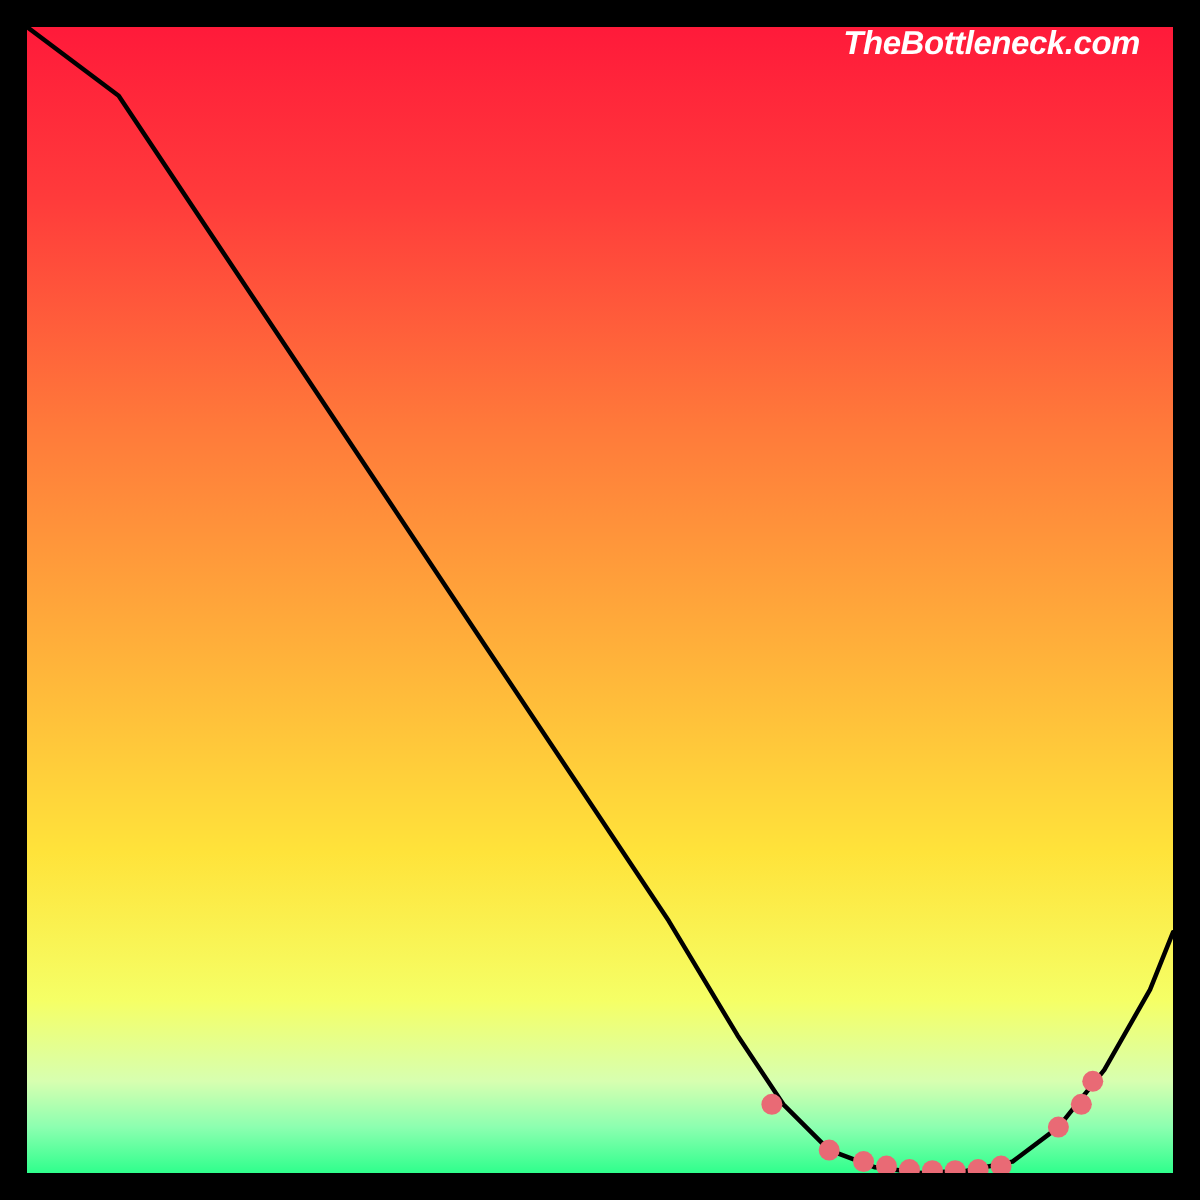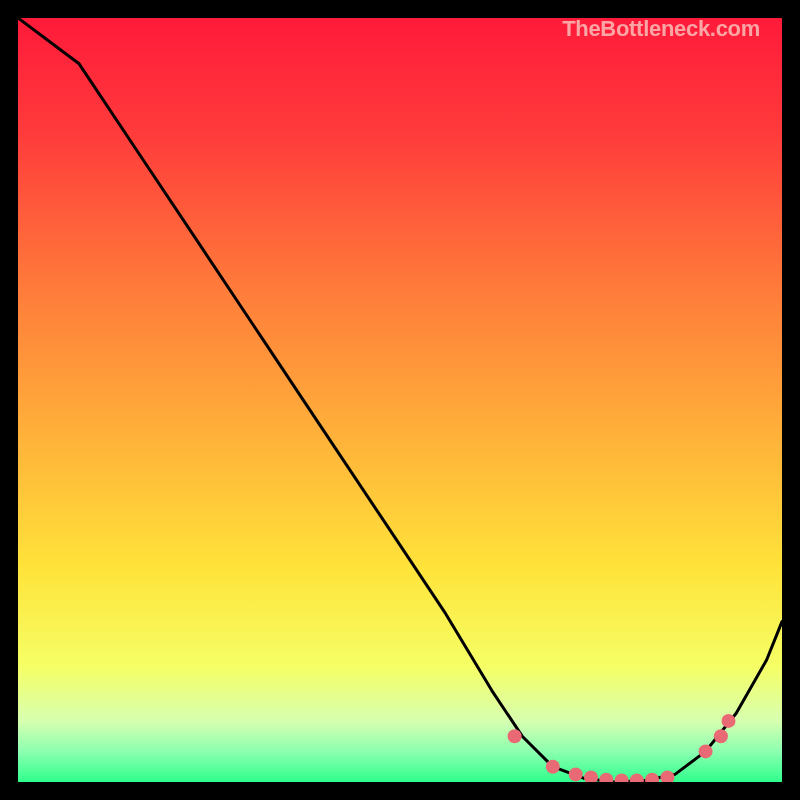--- a/index.html
+++ b/index.html
@@ -18,22 +18,23 @@
     width: 764px;
     height: 764px;
     box-sizing: border-box;
   }
   .attribution {
     position: absolute;
     right: 22px;
     top: -2px;
     font-size: 22px;
     font-weight: 600;
-    color: #fca5a5;
+    color: #ffffff;
     letter-spacing: -0.3px;
+    font-style: italic;
   }
   svg {
     display: block;
   }
 </style>
 </head>
 <body>
 
 <div class="frame">
   <div class="attribution">TheBottleneck.com</div>

